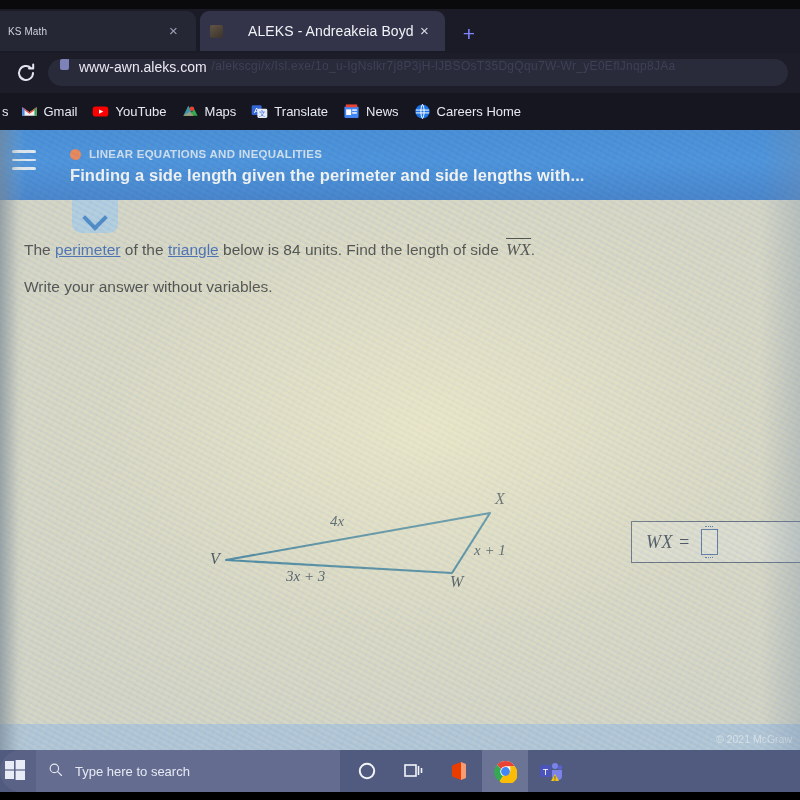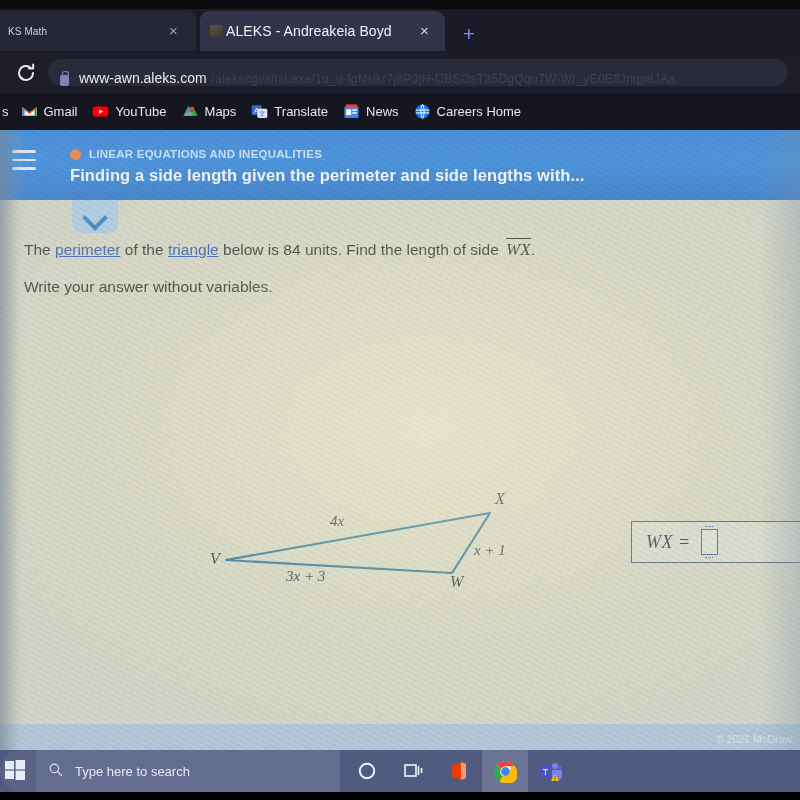--- a/index.html
+++ b/index.html
@@ -57,21 +57,21 @@
   .tab.inactive {
     left: -14px;
     width: 210px;
     background: #252735;
     padding-left: 22px;
   }
   .tab.active {
     left: 200px;
     width: 245px;
     background: #33344a;
-    padding-left: 0;
+    padding-left: 22px;
   }
   .tab-title {
     font-size: 10px;
     color: #cfd2dd;
     white-space: nowrap;
     overflow: hidden;
     letter-spacing: .1px;
   }
   .tab.active .tab-title {
     color: #f2f3f7;
@@ -120,21 +120,21 @@
     left: 14px; top: 8px;
     width: 24px; height: 24px;
   }
   .omnibox {
     position: absolute;
     left: 48px; top: 6px;
     width: 740px; height: 27px;
     background: #2a2b3a;
     border-radius: 14px;
     display: flex;
-    align-items: flex-end;
+    align-items: flex-start;
     padding-left: 12px;
     box-sizing: border-box;
     overflow: hidden;
   }
   .lock-icon {
     width: 9px; height: 11px;
     border-radius: 2px;
     background: #7d82b8;
     margin-right: 10px;
     flex: 0 0 auto;

